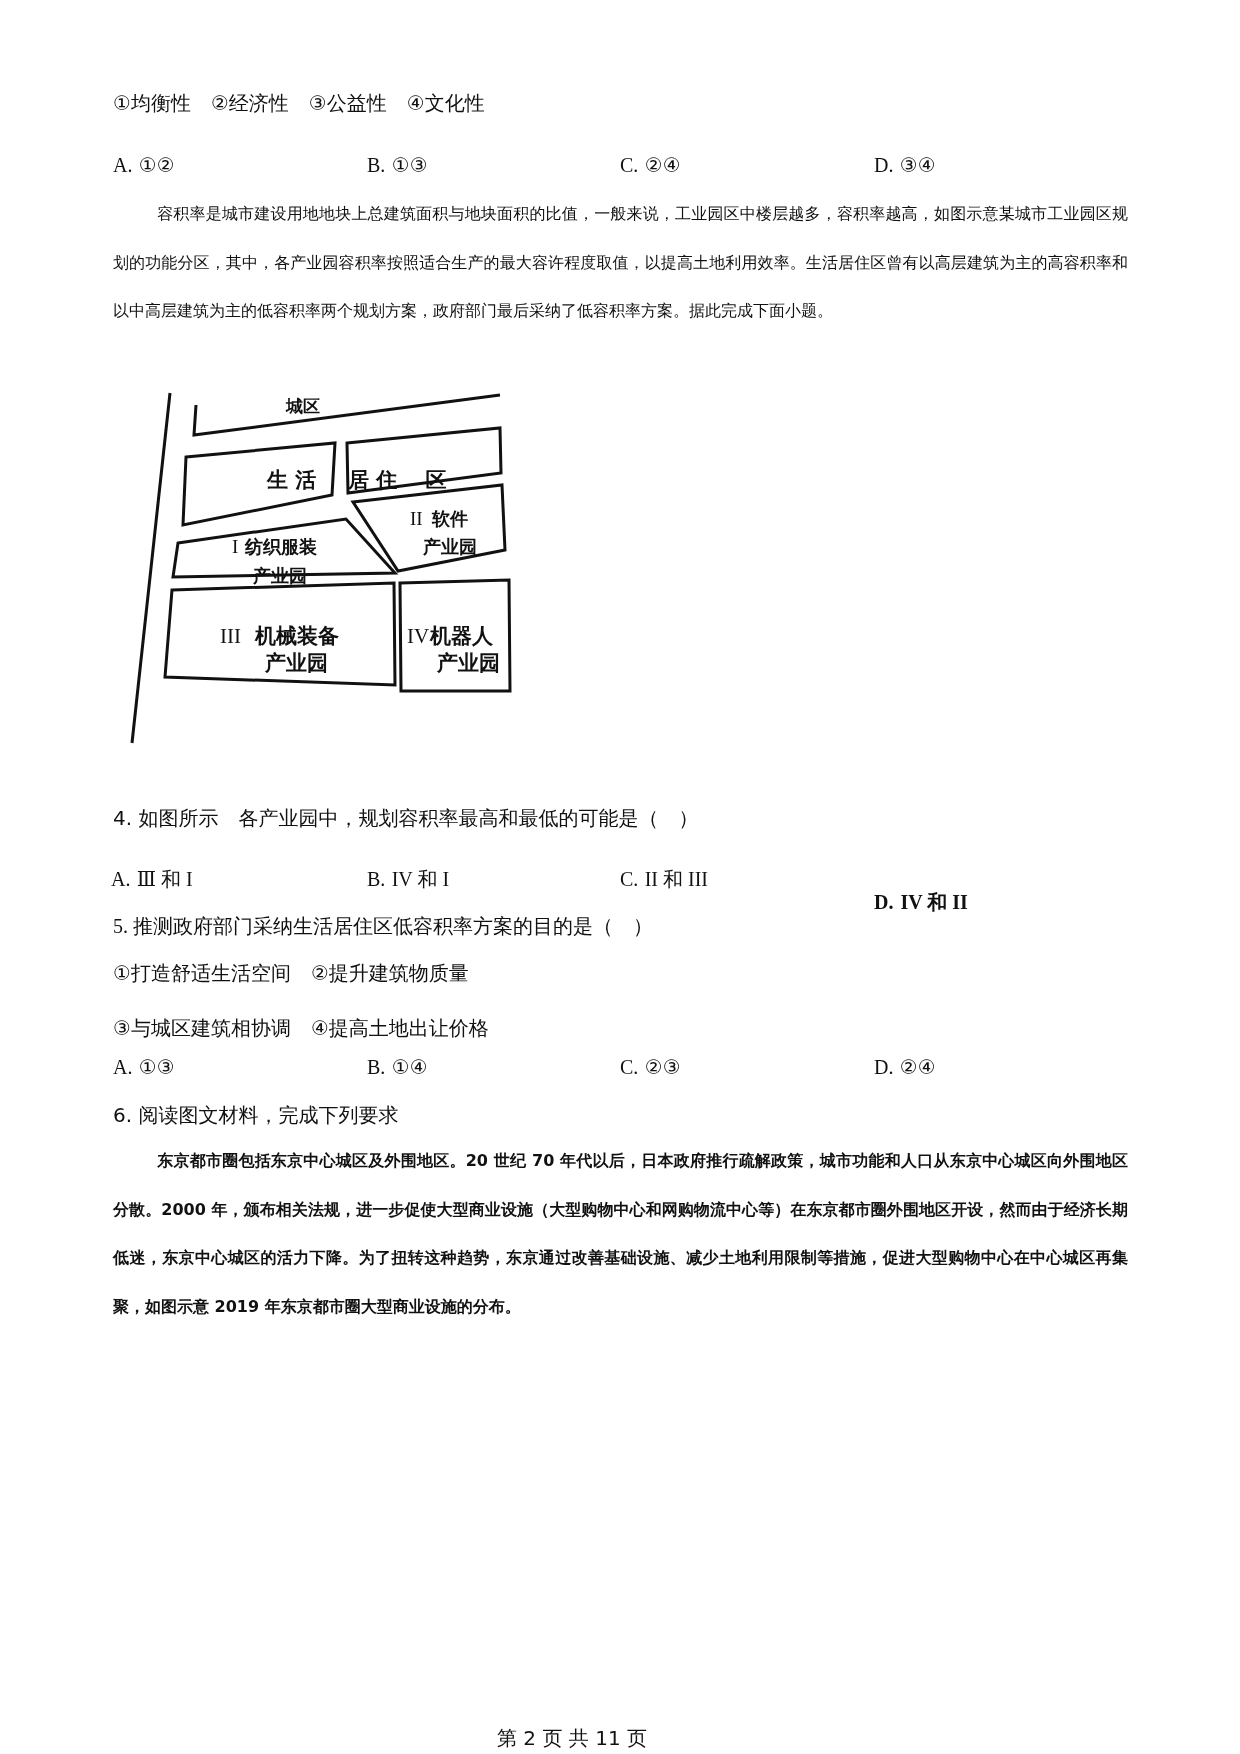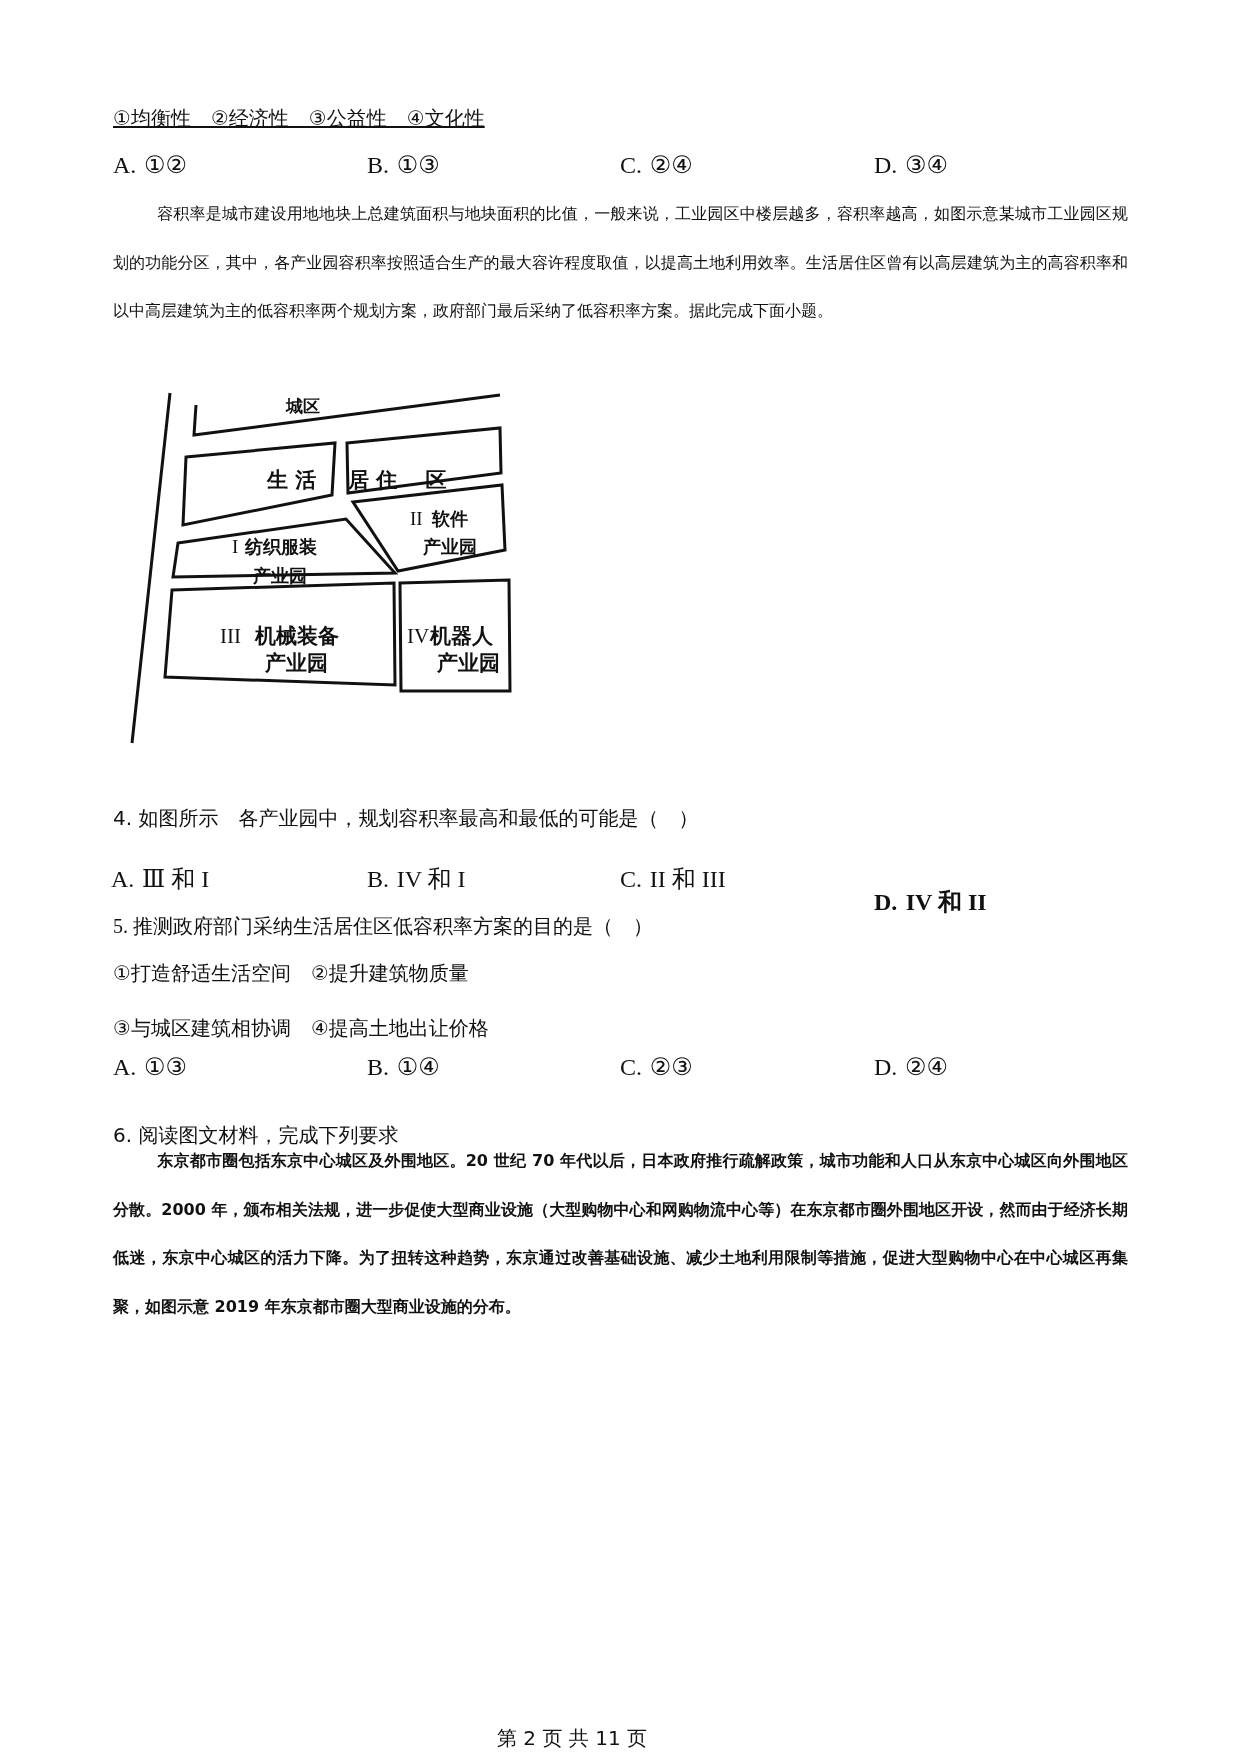--- a/index.html
+++ b/index.html
@@ -11,35 +11,35 @@
     .line {
       position: absolute; left: 113px; font-size: 20px; line-height: 24px;
       white-space: nowrap; letter-spacing: 0px;
     }
     .para {
       position: absolute; left: 113px; width: 1015px; font-size: 16px;
       line-height: 48.5px; text-align: justify; text-align-last: left;
     }
     .para .first { display: inline-block; width: 44px; }
     .opt {
-      position: absolute; font-size: 24px; line-height: 24px; white-space: nowrap;
+      position: absolute; font-size: 20px; line-height: 24px; white-space: nowrap;
     }
     .opt .k { font-family: "Liberation Serif", "DejaVu Serif", serif; }
     .footer {
       position: absolute; top: 1726px; left: 0; width: 1144px; text-align: center;
       font-size: 20px; line-height: 24px;
     }
     #diagram { position: absolute; left: 110px; top: 385px; }
     .dlabel { font-family: "DejaVu Sans", sans-serif; font-weight: bold; fill: #111; }
     .roman { font-family: "Liberation Serif", serif; font-weight: normal; fill: #111; }
   </style>
 </head>
 <body>
 
-<div class="line" style="top:106px;text-decoration:underline;">①均衡性　②经济性　③公益性　④文化性</div>
+<div class="line" style="top:91px;">①均衡性　②经济性　③公益性　④文化性</div>
 
 <div>
   <div class="opt" style="left:113px; top:153px;"><span class="k">A.</span> <span>①②</span></div>
   <div class="opt" style="left:367px; top:153px;"><span class="k">B.</span> <span>①③</span></div>
   <div class="opt" style="left:620px; top:153px;"><span class="k">C.</span> <span>②④</span></div>
   <div class="opt" style="left:874px; top:153px;"><span class="k">D.</span> <span>③④</span></div>
 </div>
 
 <div class="para" style="top:190px;"><span class="first"></span><span>容积率是城市建设用地地块上总建筑面积与地块面积的比值，一般来说，工业园区中楼层越多，容积率越高，如图示意某城市工业园区规划的功能分区，其中，各产业园容积率按照适合生产的最大容许程度取值，以提高土地利用效率。生活居住区曾有以高层建筑为主的高容积率和以中高层建筑为主的低容积率两个规划方案，政府部门最后采纳了低容积率方案。据此完成下面小题。</span></div>
 
@@ -88,16 +88,16 @@
 <div class="line" style="top:914px;font-family:Liberation Serif, serif;">5. 推测政府部门采纳生活居住区低容积率方案的目的是（　）</div>
 <div class="line" style="top:961px;">①打造舒适生活空间　②提升建筑物质量</div>
 <div class="line" style="top:1008px;margin-top:8px;">③与城区建筑相协调　④提高土地出让价格</div>
 <div>
   <div class="opt" style="left:113px; top:1055px;"><span class="k">A.</span> <span>①③</span></div>
   <div class="opt" style="left:367px; top:1055px;"><span class="k">B.</span> <span>①④</span></div>
   <div class="opt" style="left:620px; top:1055px;"><span class="k">C.</span> <span>②③</span></div>
   <div class="opt" style="left:874px; top:1055px;"><span class="k">D.</span> <span>②④</span></div>
 </div>
 
-<div class="line" style="top:1103px;margin-top:20px;">6. 阅读图文材料，完成下列要求</div>
+<div class="line" style="top:1103px;">6. 阅读图文材料，完成下列要求</div>
 <div class="para" style="top:1137px;font-weight:bold;"><span class="first"></span><span>东京都市圈包括东京中心城区及外围地区。20 世纪 70 年代以后，日本政府推行疏解政策，城市功能和人口从东京中心城区向外围地区分散。2000 年，颁布相关法规，进一步促使大型商业设施（大型购物中心和网购物流中心等）在东京都市圈外围地区开设，然而由于经济长期低迷，东京中心城区的活力下降。为了扭转这种趋势，东京通过改善基础设施、减少土地利用限制等措施，促进大型购物中心在中心城区再集聚，如图示意 2019 年东京都市圈大型商业设施的分布。</span></div>
 
 <div class="footer">第 2 页 共 11 页</div>
 
 </body></html>

